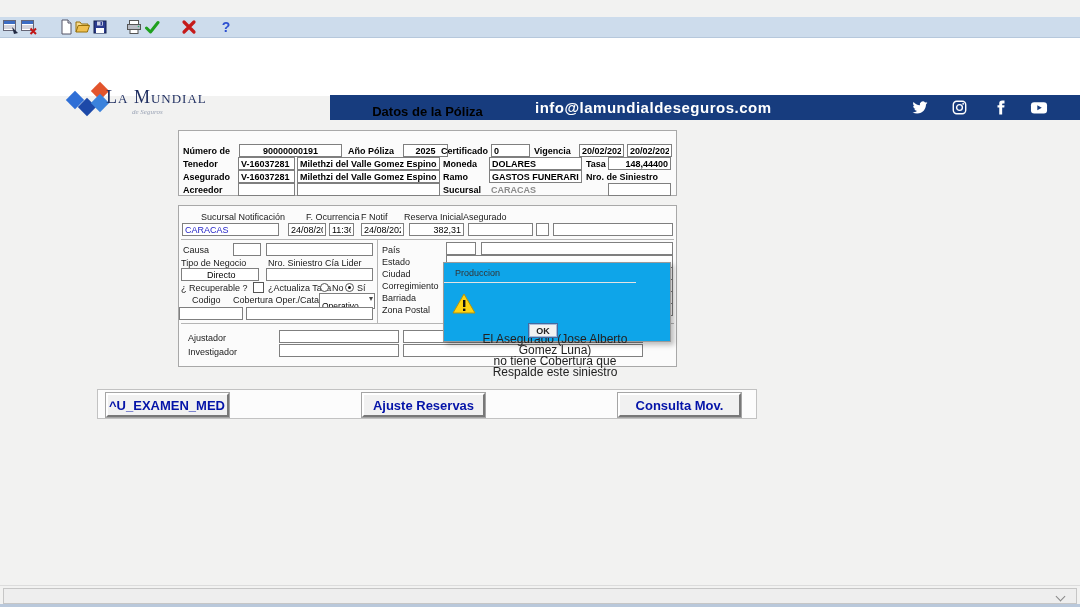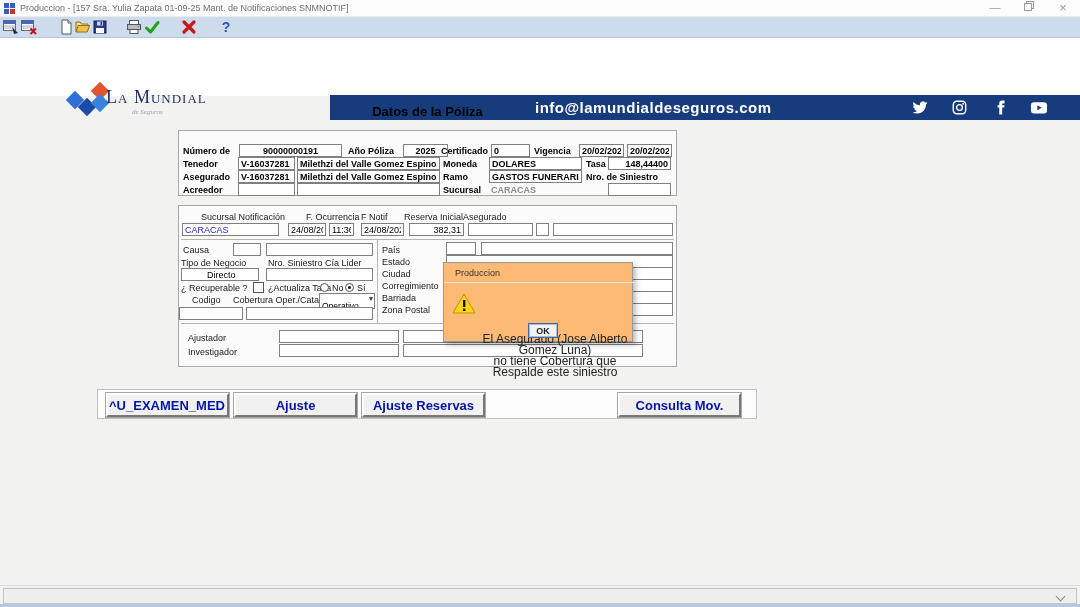--- a/index.html
+++ b/index.html
@@ -41,21 +41,21 @@
   .grayval { position:absolute; font-size:9px; font-weight:bold; color:#8b8b8b; white-space:nowrap; }
   .hline { position:absolute; height:1px; background:#b5b5b5; }
   .vline { position:absolute; width:1px; background:#b5b5b5; }
   .cb { position:absolute; width:11px; height:11px; border:1px solid #555; background:#fff; }
   .radio { position:absolute; width:9px; height:9px; border:1px solid #555; border-radius:50%; background:#fff; }
   .radio.sel::after { content:""; position:absolute; left:2px; top:2px; width:3px; height:3px; border-radius:50%; background:#111; }
   .ddl { position:absolute; height:13px; border:1px solid #7f7f7f; background:#fff; font-size:8.5px; padding:7px 2px;text-decoration:underline; }
   .ddl .chev { position:absolute; right:1px; top:0px; font-size:8px; color:#444; }
 
   
-  .dialog { position:absolute; left:443px; top:262px; width:190px; height:80px; background:#fdba74; border:1px solid #9a9a9a; box-shadow:3px 3px 5px rgba(0,0,0,0.25); z-index:50; }
+  .dialog { position:absolute; left:443px; top:262px; width:228px; height:80px; background:#0ea5e9; border:1px solid #9a9a9a; box-shadow:3px 3px 5px rgba(0,0,0,0.25); z-index:50; }
   .dlg-title { position:absolute; left:11px; top:5px; font-size:9px; color:#333; }
   .dlg-sep { position:absolute; left:0; top:19px; width:192px; height:1px; background:#e3e3e3; }
   .dlg-msg { position:absolute; left:32px; top:32px; width:158px; text-align:center; font-size:12px; line-height:11px; color:#222;margin-top:39px; }
   .okbtn { position:absolute; left:84px; top:60px; width:30px; height:15px; background:#f2f2f2; border:1px solid #44699f; box-shadow:0 0 0 1px #a9bdda inset; font-size:9px; font-weight:bold; color:#222; text-align:center; line-height:12px; font-family:"Liberation Sans",sans-serif; }
 
   
   .actionsbox { position:absolute; left:97px; top:389px; width:660px; height:30px; background:#fcfcfc; border:1px solid #c2c2c2; }
   .actbtn { position:absolute; top:3px; width:123px; height:24px; background:#f1f1f1; border:2px solid; border-color:#ffffff #787878 #787878 #ffffff; box-shadow:0 0 0 1px #a5a5a5; font-family:"Liberation Sans",sans-serif; font-size:13px; font-weight:bold; color:#0413a8; text-align:center; line-height:19px; white-space:nowrap; overflow:hidden; }
   .actbtn.clip { text-align:left; padding-left:1px; }
 
@@ -64,37 +64,20 @@
   .statusbar { position:absolute; left:3px; top:588px; width:1074px; height:16px; background:#eeeeee; border:1px solid #c6c6c6; }
   .chev-down { position:absolute; right:12px; top:4px; width:7px; height:7px; }
   .chev-down::before { content:""; position:absolute; left:0; top:0; width:6px; height:6px; border-right:1.5px solid #888; border-bottom:1.5px solid #888; transform:rotate(45deg); }
   .bottomline { position:absolute; left:0; top:604px; width:1080px; height:3px; background:#b9c8db; }
 </style>
 </head>
 <body>
 
 <div class="screen">
 
-  <div class="titlebar">
-    <span class="appicon">
-      <i style="left:0;top:0;background:#2f5fc0;"></i>
-      <i style="left:6px;top:0;background:#2f5fc0;"></i>
-      <i style="left:0;top:6px;background:#2f5fc0;"></i>
-      <i style="left:6px;top:6px;background:#c2372c;"></i>
-    </span>
-    <span class="apptitle">Produccion - [157 Sra. Yulia Zapata 01-09-25 Mant. de Notificaciones SNMNOTIF]</span>
-    <span class="wctrl" style="left:982px;">—</span>
-    <span class="wctrl" style="left:1016px;">
-      <svg width="10" height="10" viewBox="0 0 10 10">
-          <rect x="2.5" y="0.5" width="7" height="7" fill="none" stroke="#9a9a9a"></rect>
-          <rect x="0.5" y="2.5" width="7" height="7" fill="#fdfdfd" stroke="#9a9a9a"></rect>
-        </svg>
-    </span>
-    <span class="wctrl" style="left:1050px;font-size:13px;">×</span>
-  </div>
 
   <div class="toolbar">
     <span class="tbtn" style="left:3px;">
       <svg viewBox="0 0 16 16">
           <rect x="0.5" y="1.5" width="12" height="10" fill="#fff" stroke="#667"></rect>
           <rect x="1" y="2" width="11" height="3" fill="#3c6cc3"></rect>
           <line x1="1" y1="7" x2="12" y2="7" stroke="#aab"></line>
           <line x1="1" y1="9" x2="12" y2="9" stroke="#aab"></line>
           <polygon points="9,8 15,14 11,15" fill="#222a44"></polygon>
         </svg>
@@ -311,21 +294,20 @@
     </svg>
     <div class="dlg-msg">
       <div>El Asegurado (Jose Alberto Gomez Luna)</div>
       <div>no tiene Cobertura que Respalde este siniestro</div>
     </div>
     <button class="okbtn">OK</button>
   </div>
 
   <div class="actionsbox">
     <button class="actbtn clip" style="left:8px;">^U_EXAMEN_MED</button>
-    <button class="actbtn" style="left:136px;">Ajuste</button>
     <button class="actbtn" style="left:264px;">Ajuste Reservas</button>
     <button class="actbtn" style="left:520px;">Consulta Mov.</button>
   </div>
 
   <div class="sep585"></div>
   <div class="statusbar">
     <span class="chev-down"></span>
   </div>
   <div class="bottomline"></div>
 

